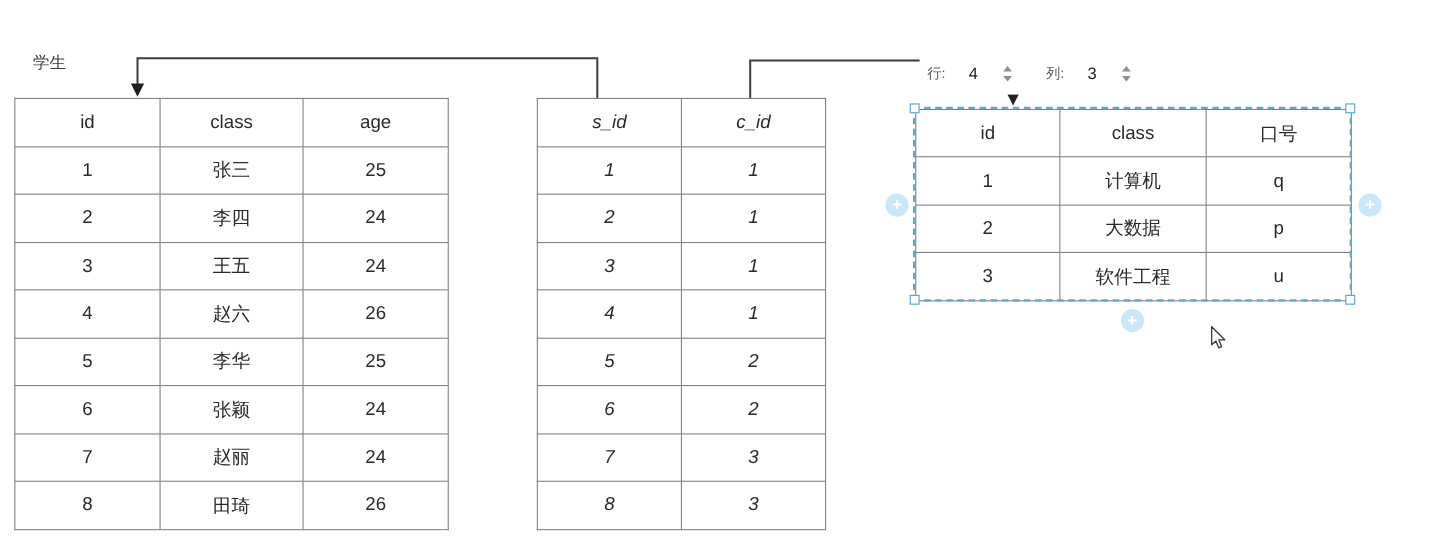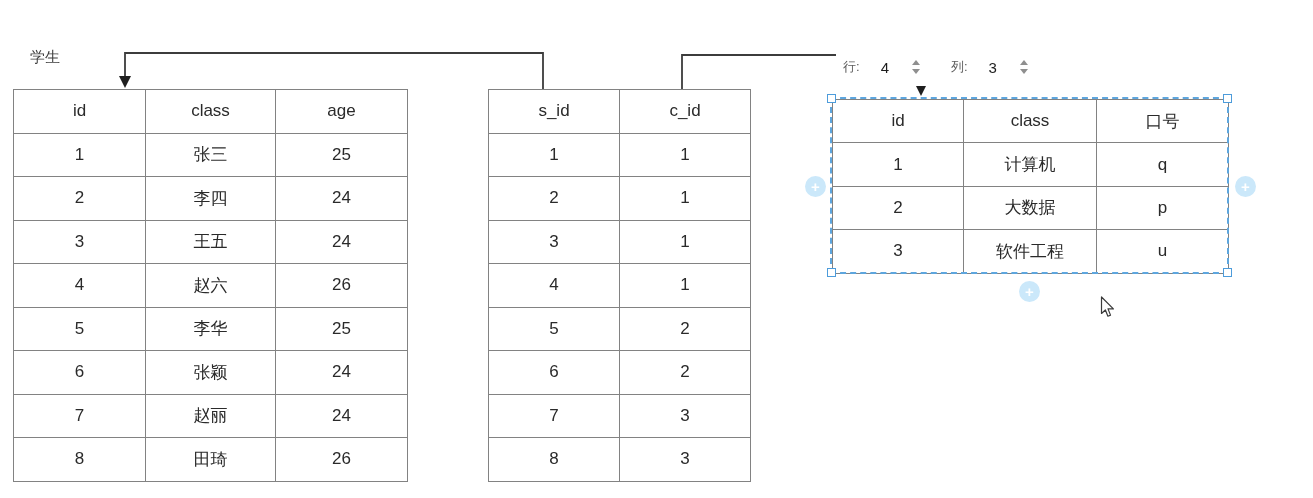--- a/index.html
+++ b/index.html
@@ -18,21 +18,21 @@
   table.tbl {
     position:absolute; border-collapse:collapse; table-layout:fixed; background:#fff; z-index:2;
   }
   table.tbl td, table.tbl th {
     border:1px solid #828282; text-align:center; vertical-align:middle;
     font-weight:400; font-size:17px; color:#2a2a2a; padding:0; overflow:hidden;
   }
   .t-students { left:13px; top:89px; width:394px; }
   .t-students tr { height:43.5px; }
   .t-score { left:488px; top:89px; width:262px; }
-  .t-score tr { height:43.5px; }
+  .t-score tr { height:43.5px;font-style:italic; }
   .t-classes { left:832px; top:99px; width:396px; }
   .t-classes tr { height:43.4px; }
   
   .size-panel {
     position:absolute; left:836px; top:48px; width:205px; height:38px; background:#fff;
     display:flex; align-items:center; z-index:3; padding-left:7px; box-sizing:border-box;
   }
   .p-label { font-size:13px; color:#5c5c5c; margin-right:21px; }
   .p-value { font-size:15px; color:#1d1d1d; margin-right:23px; }
   .spinner { display:flex; flex-direction:column; gap:4px; margin-right:31px; cursor:pointer; }

